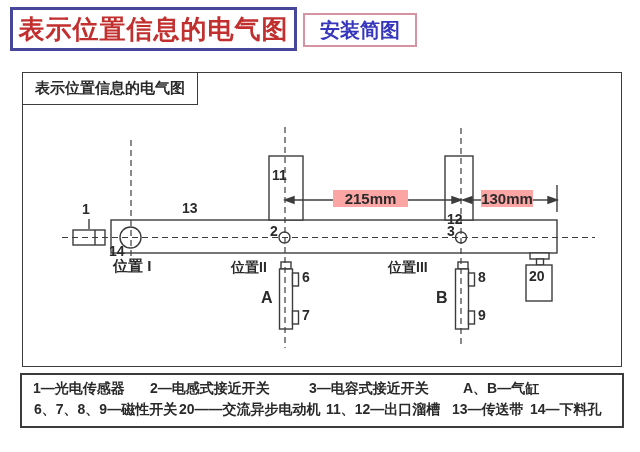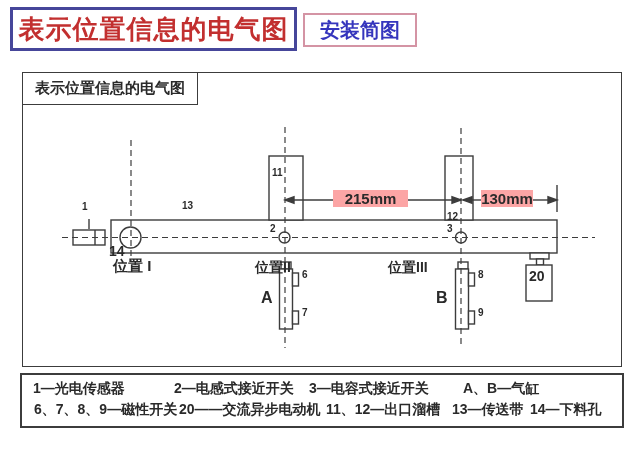--- a/index.html
+++ b/index.html
@@ -16,21 +16,21 @@
   
   .main-box{left:22px;top:72px;width:598px;height:293px;border:1.5px solid #3c3c3c;background:#fff;}
   .caption-box{left:22px;top:72px;width:174px;height:31px;border:1.5px solid #3c3c3c;
                display:flex;align-items:center;justify-content:center;background:#fff;}
   .caption-text{font-size:15px;font-weight:bold;white-space:nowrap;}
   .legend-box{left:20px;top:373px;width:600px;height:51px;border:2px solid #3c3c3c;background:#fff;}
   .legend-item{position:absolute;font-size:14px;font-weight:bold;white-space:nowrap;}
   
   #diagram-svg{position:absolute;left:0;top:0;width:640px;height:452px;}
   
-  .dlabel{position:absolute;font-size:10px;font-weight:600;white-space:nowrap;}
+  .dlabel{position:absolute;font-size:14px;font-weight:600;white-space:nowrap;}
   .dlabel.small{font-size:14px;}
   .dlabel.cjk{font-size:14px;font-weight:bold;}
   .dlabel.big{font-size:16px;font-weight:bold;}
   .dim-label{position:absolute;font-size:15px;font-weight:600;text-align:center;background:#fca5a5;}
 </style>
 </head>
 <body>
 
 <div id="stage">
 
@@ -107,35 +107,35 @@
 
   <span class="dlabel" style="left:272px;top:167px;">11</span>
   <span class="dlabel" style="left:447px;top:167px;margin-top:44px;">12</span>
 
   <span class="dim-label" style="left:333px;top:190px;width:75px;">215mm</span>
   <span class="dim-label" style="left:481px;top:190px;width:52px;">130mm</span>
 
   <span class="dlabel" style="left:270px;top:223px;">2</span>
   <span class="dlabel" style="left:447px;top:223px;">3</span>
 
-  <span class="dlabel cjk" style="left:231px;top:259px;margin-left:24px;">位置II</span>
+  <span class="dlabel cjk" style="left:231px;top:259px;">位置II</span>
   <span class="dlabel cjk" style="left:388px;top:259px;">位置III</span>
 
   <span class="dlabel big" style="left:261px;top:289px;">A</span>
   <span class="dlabel big" style="left:436px;top:289px;">B</span>
 
   <span class="dlabel" style="left:302px;top:269px;">6</span>
   <span class="dlabel" style="left:302px;top:307px;">7</span>
   <span class="dlabel" style="left:478px;top:269px;">8</span>
   <span class="dlabel" style="left:478px;top:307px;">9</span>
   <span class="dlabel small" style="left:529px;top:268px;">20</span>
 
   <div class="abs legend-box">
     <span class="legend-item" style="left:11px;top:5px;">1—光电传感器</span>
-    <span class="legend-item" style="left:152px;top:5px;">2—电感式接近开关</span>
+    <span class="legend-item" style="left:128px;top:5px;">2—电感式接近开关</span>
     <span class="legend-item" style="left:287px;top:5px;">3—电容式接近开关</span>
     <span class="legend-item" style="left:441px;top:5px;">A、B—气缸</span>
     <span class="legend-item" style="left:12px;top:26px;">6、7、8、9—磁性开关</span>
     <span class="legend-item" style="left:157px;top:26px;">20——交流异步电动机</span>
     <span class="legend-item" style="left:304px;top:26px;">11、12—出口溜槽</span>
     <span class="legend-item" style="left:430px;top:26px;text-align:right;">13—传送带</span>
     <span class="legend-item" style="left:508px;top:26px;">14—下料孔</span>
   </div>
 
 </div>

